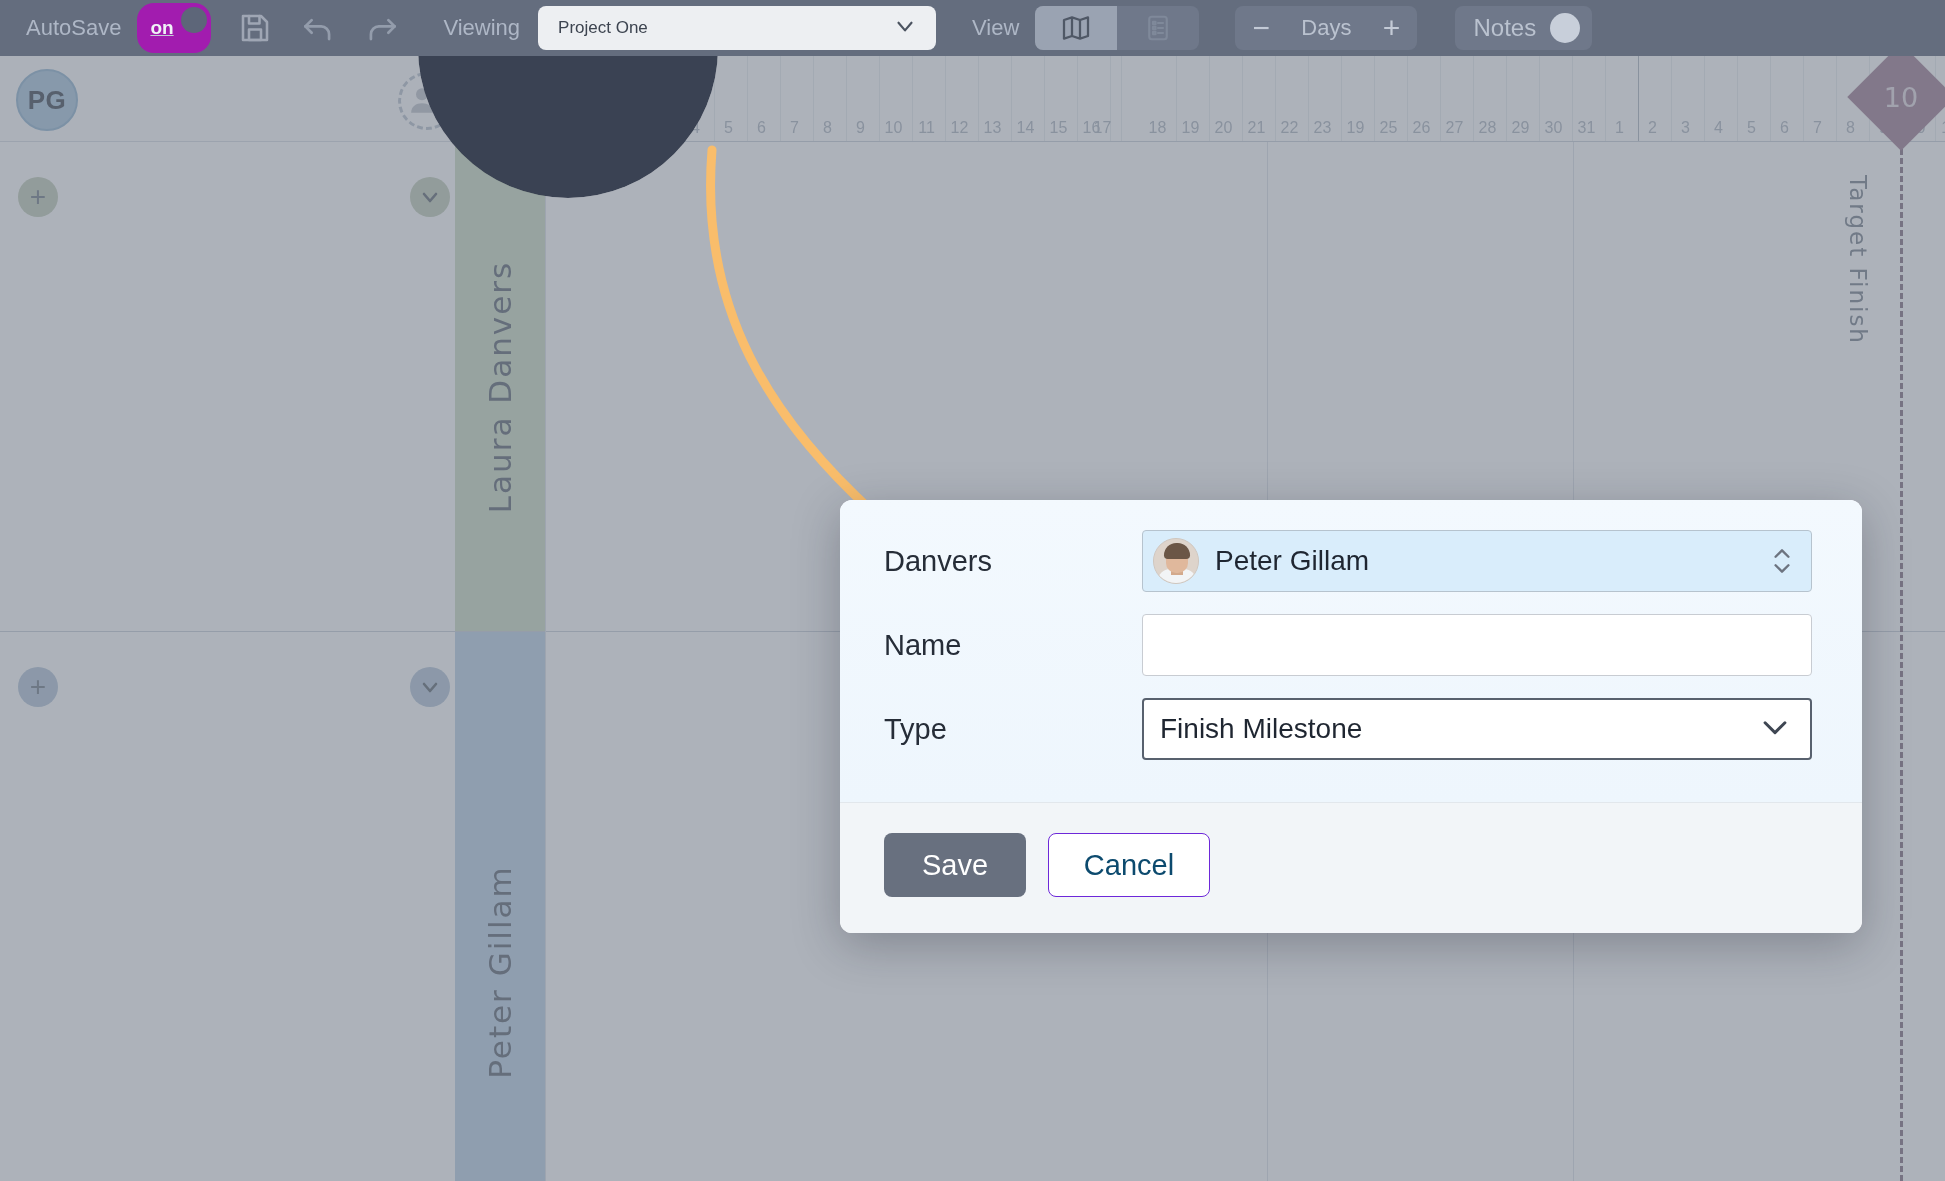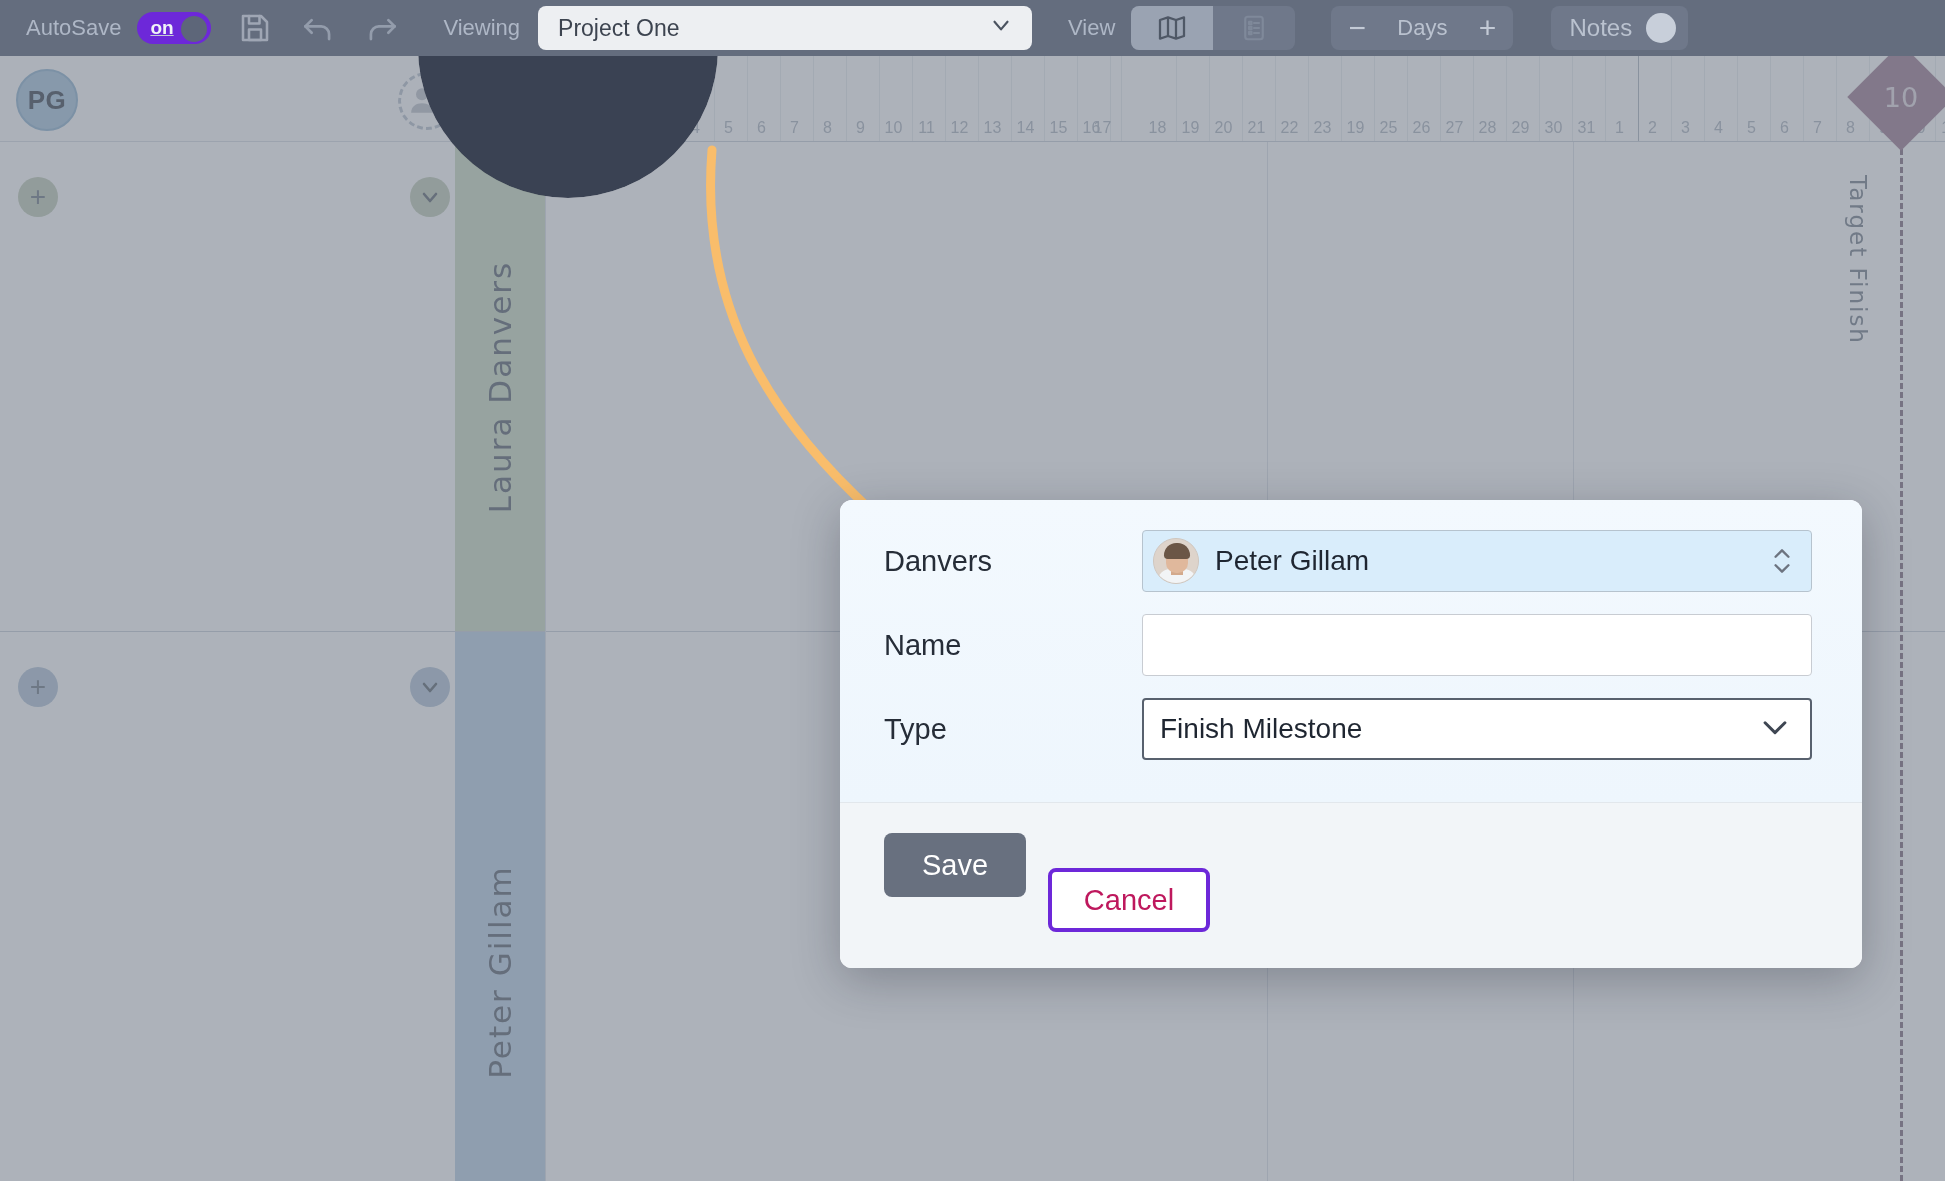--- a/index.html
+++ b/index.html
@@ -268,23 +268,23 @@
     color: #c3cad6;
     z-index: 40;
   }
   #toolbar .tb-label {
     font-size: 22px;
     color: #aeb7c6;
   }
   .tb-autosave { margin-left: 26px; }
   .toggle {
     margin-left: 16px;
-    width: 74px; height: 32px;
+    width: 74px; height: 50px;
     border-radius: 17px;
-    background: #6d28d9;
+    background: #a21caf;
     display: flex; align-items: center;
     position: relative;
     text-decoration: underline;
   }
   .toggle .tg-text {
     font-size: 19px; color: #f0f3f7;
     margin-left: 13px; font-weight: 600;
   }
   .toggle .knob {
     position: absolute;
@@ -294,29 +294,29 @@
     background: #5d6679;
   }
   .tb-icon {
     margin-left: 26px;
     opacity: .62;
     display: flex; align-items: center;
   }
   .tb-viewing { margin-left: 42px; }
   .project-select {
     margin-left: 18px;
-    width: 494px; height: 44px;
+    width: 398px; height: 44px;
     background: #edeff2;
     border-radius: 8px;
     display: flex;
     align-items: center;
     justify-content: space-between;
     padding: 0 18px 0 20px;
     color: #3d4450;
-    font-size: 23px;
+    font-size: 17px;
   }
   .tb-view { margin-left: 36px; }
   .seg {
     margin-left: 16px;
     display: flex;
     border-radius: 8px;
     overflow: hidden;
     background: #6f788a;
   }
   .seg-btn {
@@ -509,24 +509,23 @@
     border-radius: 8px;
     display: flex; align-items: center; justify-content: center;
     font-size: 29px;
   }
   .btn-save {
     background: #68707f;
     color: #ffffff;
   }
   .btn-cancel {
     background: #ffffff;
-    color: #be185d;
-    border: 4px solid #6d28d9;
+    color: #0c4a6e;
+    border: 1px solid #6d28d9;
     min-width: 162px;
-    margin-top: 35px;
   }
 </style>
 </head>
 <body>
 
 <div id="app">
 
   <div id="canvas-layer">
 
     <div class="lane lane-1">

